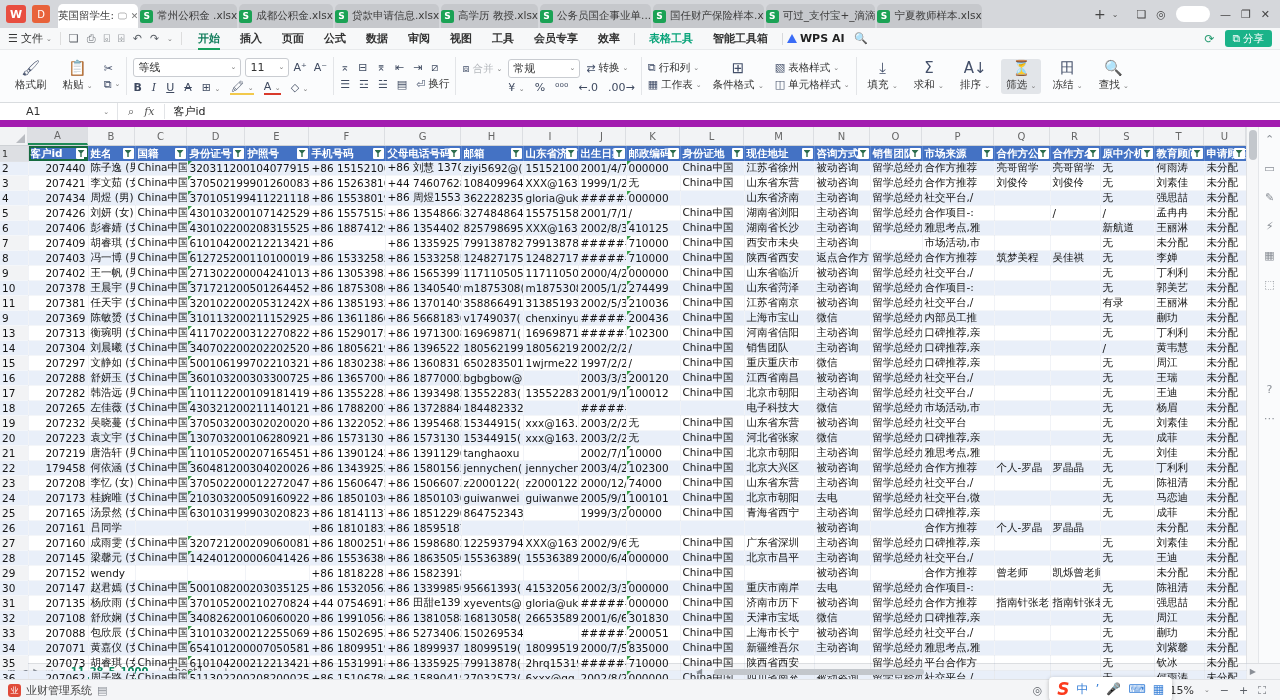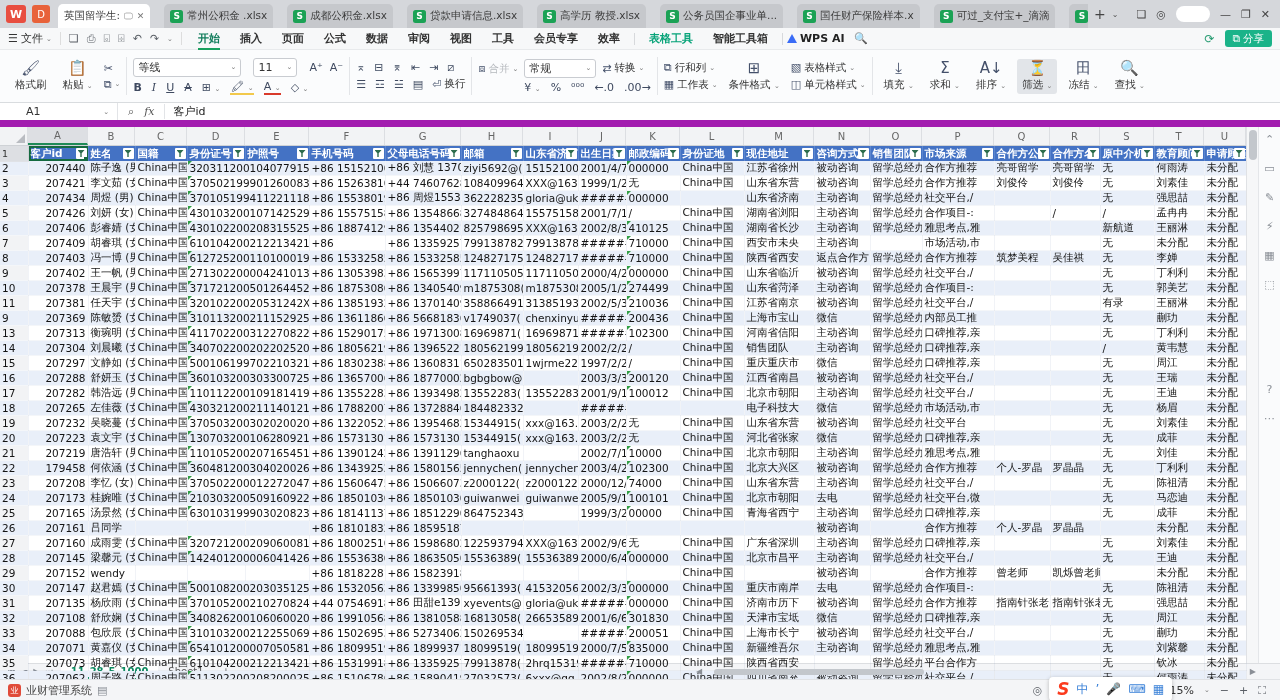--- a/index.html
+++ b/index.html
@@ -7,21 +7,21 @@
     font-family:"DejaVu Sans","Liberation Sans",sans-serif; font-size:11px; color:#333; background:#fff; }
   .app { position:relative; width:1280px; height:700px; display:flex; flex-direction:column; }
 
   
   .titlebar { height:28px; background:#d5d7db; display:flex; align-items:center; padding-left:6px; flex:none; }
   .wps-logo { width:20px; height:18px; background:#e84e40; border-radius:3px; color:#fff; font-weight:bold;
     font-size:11px; display:flex; align-items:center; justify-content:center; margin-right:6px; }
   .docer-logo { width:18px; height:18px; background:#e8623a; border-radius:3px; color:#fff; font-size:10px;
     display:flex; align-items:center; justify-content:center; margin-right:8px; }
   .doc-tabs { display:flex; align-items:flex-end; height:28px; overflow:hidden; flex:1; }
-  .doc-tab { height:24px; margin-right:14px; padding:0 6px; background:#c6c8cc; border-radius:5px 5px 0 0;
+  .doc-tab { height:24px; margin-right:2px; padding:0 0; background:#c6c8cc; border-radius:5px 5px 0 0;
     display:flex; align-items:center; gap:4px; white-space:nowrap; color:#3c3c3c; font-size:10.5px; max-width:132px; }
   .doc-tab.active { background:#ffffff; }
   .s-icon { width:13px; height:13px; background:#1ba255; border-radius:2.5px; color:#fff; font-size:9px; font-weight:bold;
     display:flex; align-items:center; justify-content:center; flex:none; }
   .tab-label { overflow:hidden; text-overflow:clip; white-space:nowrap; }
   .tab-x, .tab-mon { color:#777; font-size:9px; flex:none; }
   .newtab-btn { font-size:14px; color:#444; padding:0 6px; }
   .newtab-arrow { font-size:8px; color:#555; padding-right:8px; }
   .win-controls { display:flex; align-items:center; gap:10px; padding:0 10px; color:#444; font-size:11px; }
   .avatar-pill { width:34px; height:16px; background:#fff; border-radius:8px; }
@@ -242,21 +242,21 @@
           </span>
         <span class="smallbtn">
             <span class="sico">⧉</span> 
             <span class="drop">⌄</span>
           </span>
       </div>
     </div>
     <div class="rsep"></div>
     <div class="rgroup">
       <div class="stackcol">
-        <div style="display:flex;gap:12px;align-items:center;">
+        <div style="display:flex;gap:4px;align-items:center;">
           <span class="combo fontname">
               <span>等线</span>
               <span class="carr">⌄</span>
             </span>
           <span class="combo fontsize">
               <span>11</span>
               <span class="carr">⌄</span>
             </span>
           <span class="ico-row">
             <span>A⁺</span>

